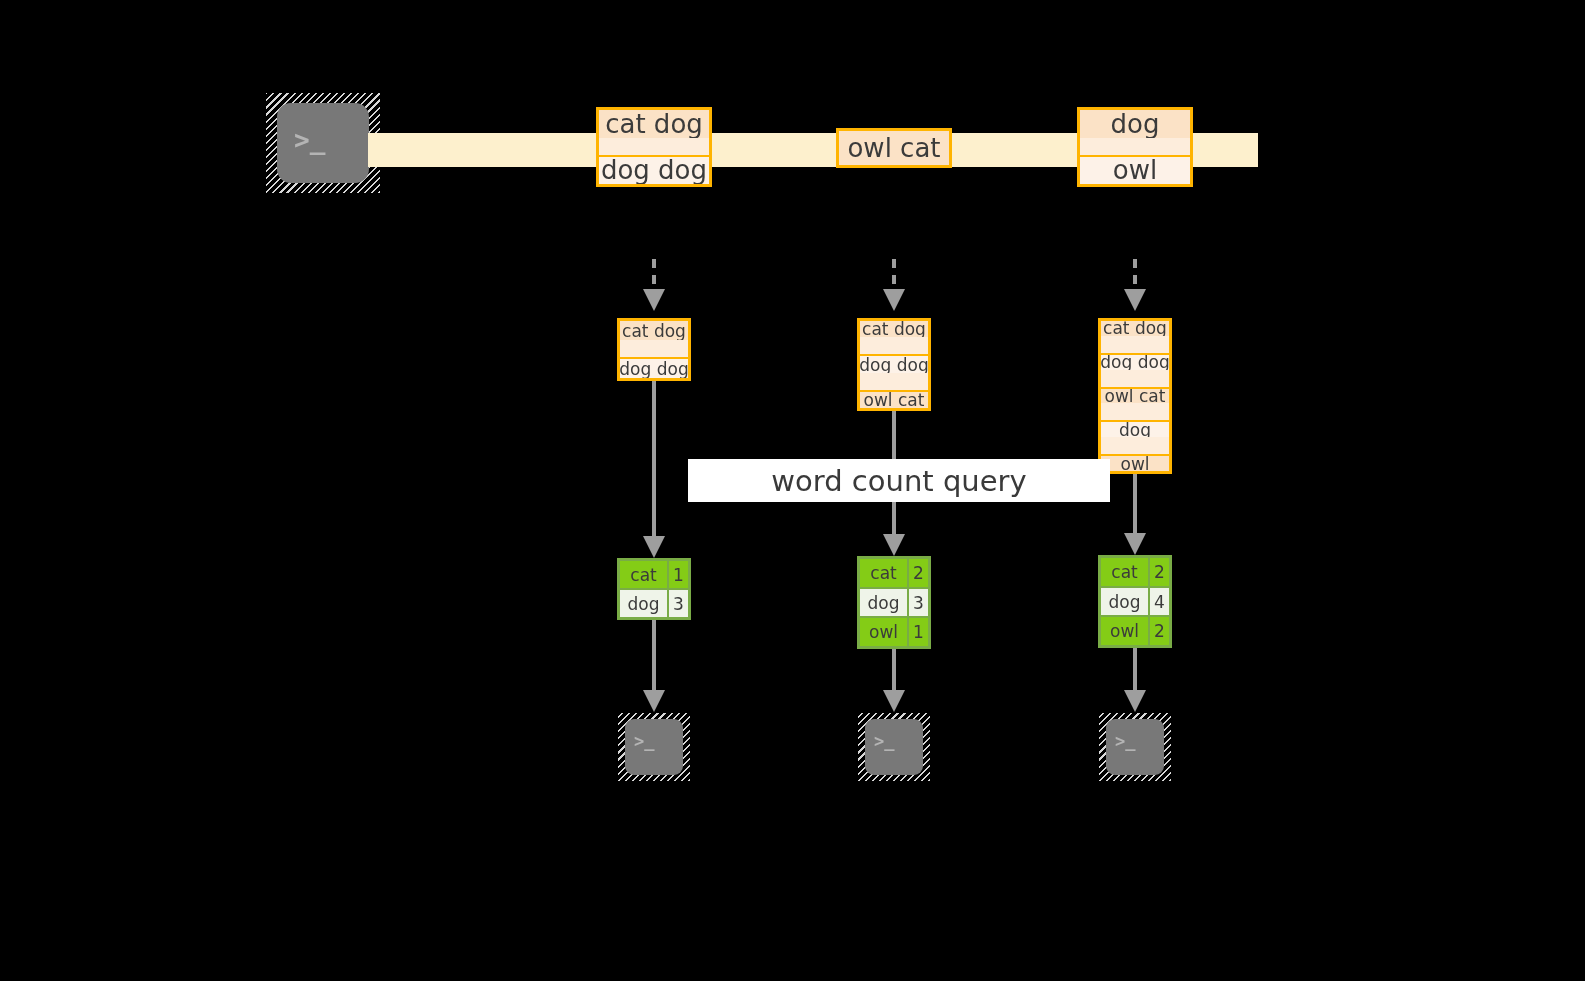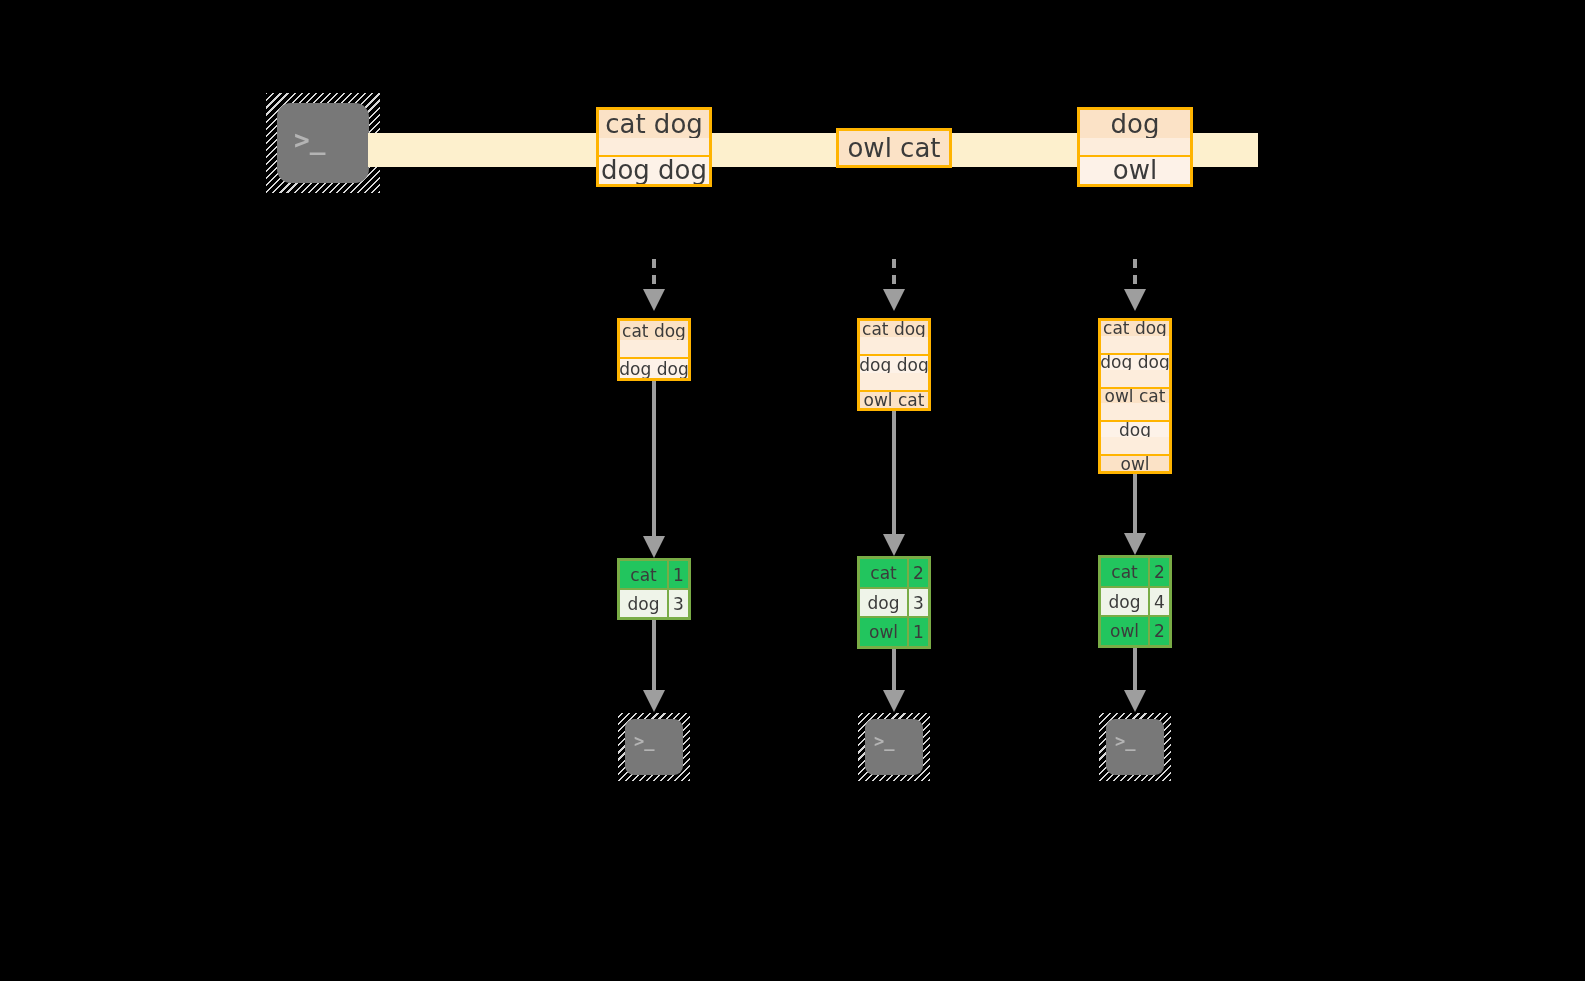--- a/index.html
+++ b/index.html
@@ -104,21 +104,21 @@
     display: flex;
     align-items: center;
     justify-content: center;
     font-size: 17px;
     color: #3b3b3b;
     box-sizing: border-box;
     white-space: nowrap;
   }
   .res .tcell.k { flex: 0 0 47px; }
   .res .tcell.v { flex: 1 1 auto; border-left: 2px solid #79ac46; }
-  .res .trow.shade-a .tcell { background: #22c55e; }
+  .res .trow.shade-a .tcell { background: #84cc16; }
   .res .trow.shade-b .tcell { background: #eff4e9; }
 
   
   .vline {
     position: absolute;
     width: 4px;
     background: #9e9e9e;
   }
   .vline.dash {
     background: none;
@@ -274,14 +274,15 @@
 
   <div class="vline" style="left:1133px; top:648px; width:4px; height:44px;"></div>
   <div class="vhead" style="left:1124px; top:690px; border-width:22px 11px 0 11px;"></div>
 
   <div class="term" style="left:1099px; top:713px; width:72px; height:68px;">
     <div class="hatch"></div>
     <div class="body" style="left:7px; top:6px; width:58px; height:56px; border-radius:9px;"></div>
     <div class="glyph" style="left:16px; top:20px; font-size:17px;">&gt;_</div>
   </div>
 
+  <div class="qlabel" style="left:688px; top:459px; width:422px; height:43px;">word count query</div>
 
 </div>
 
 </body></html>

